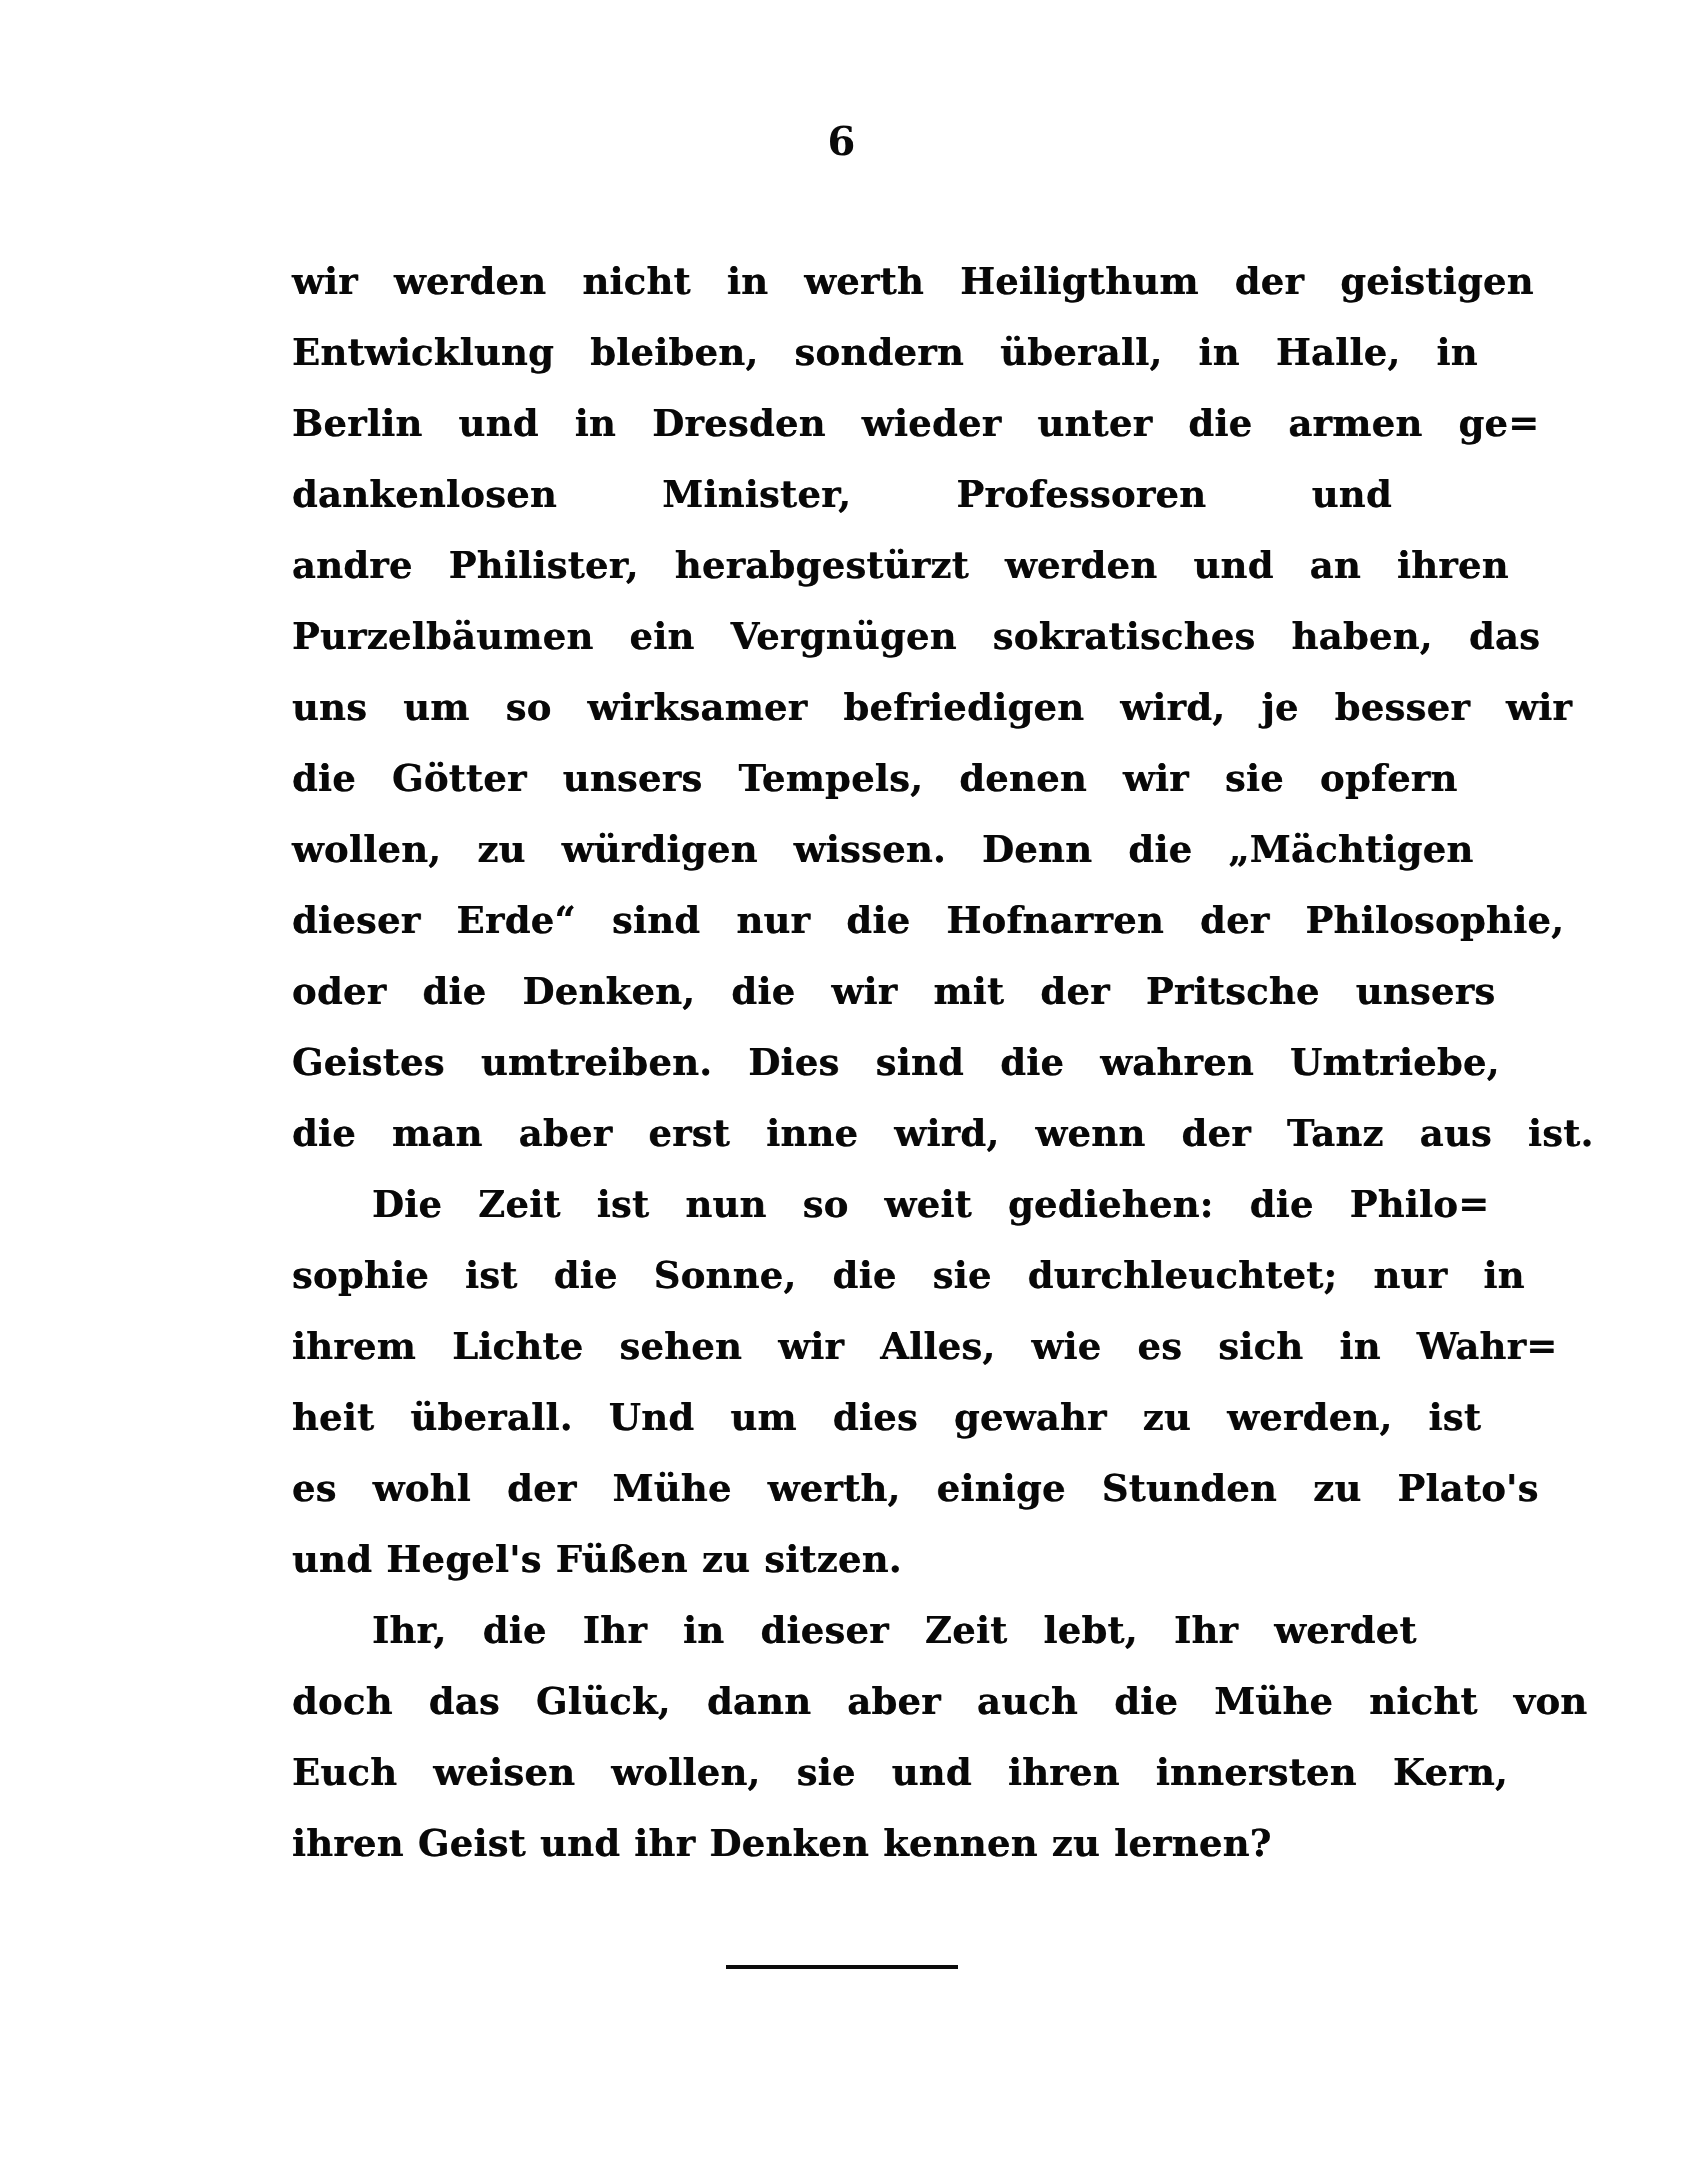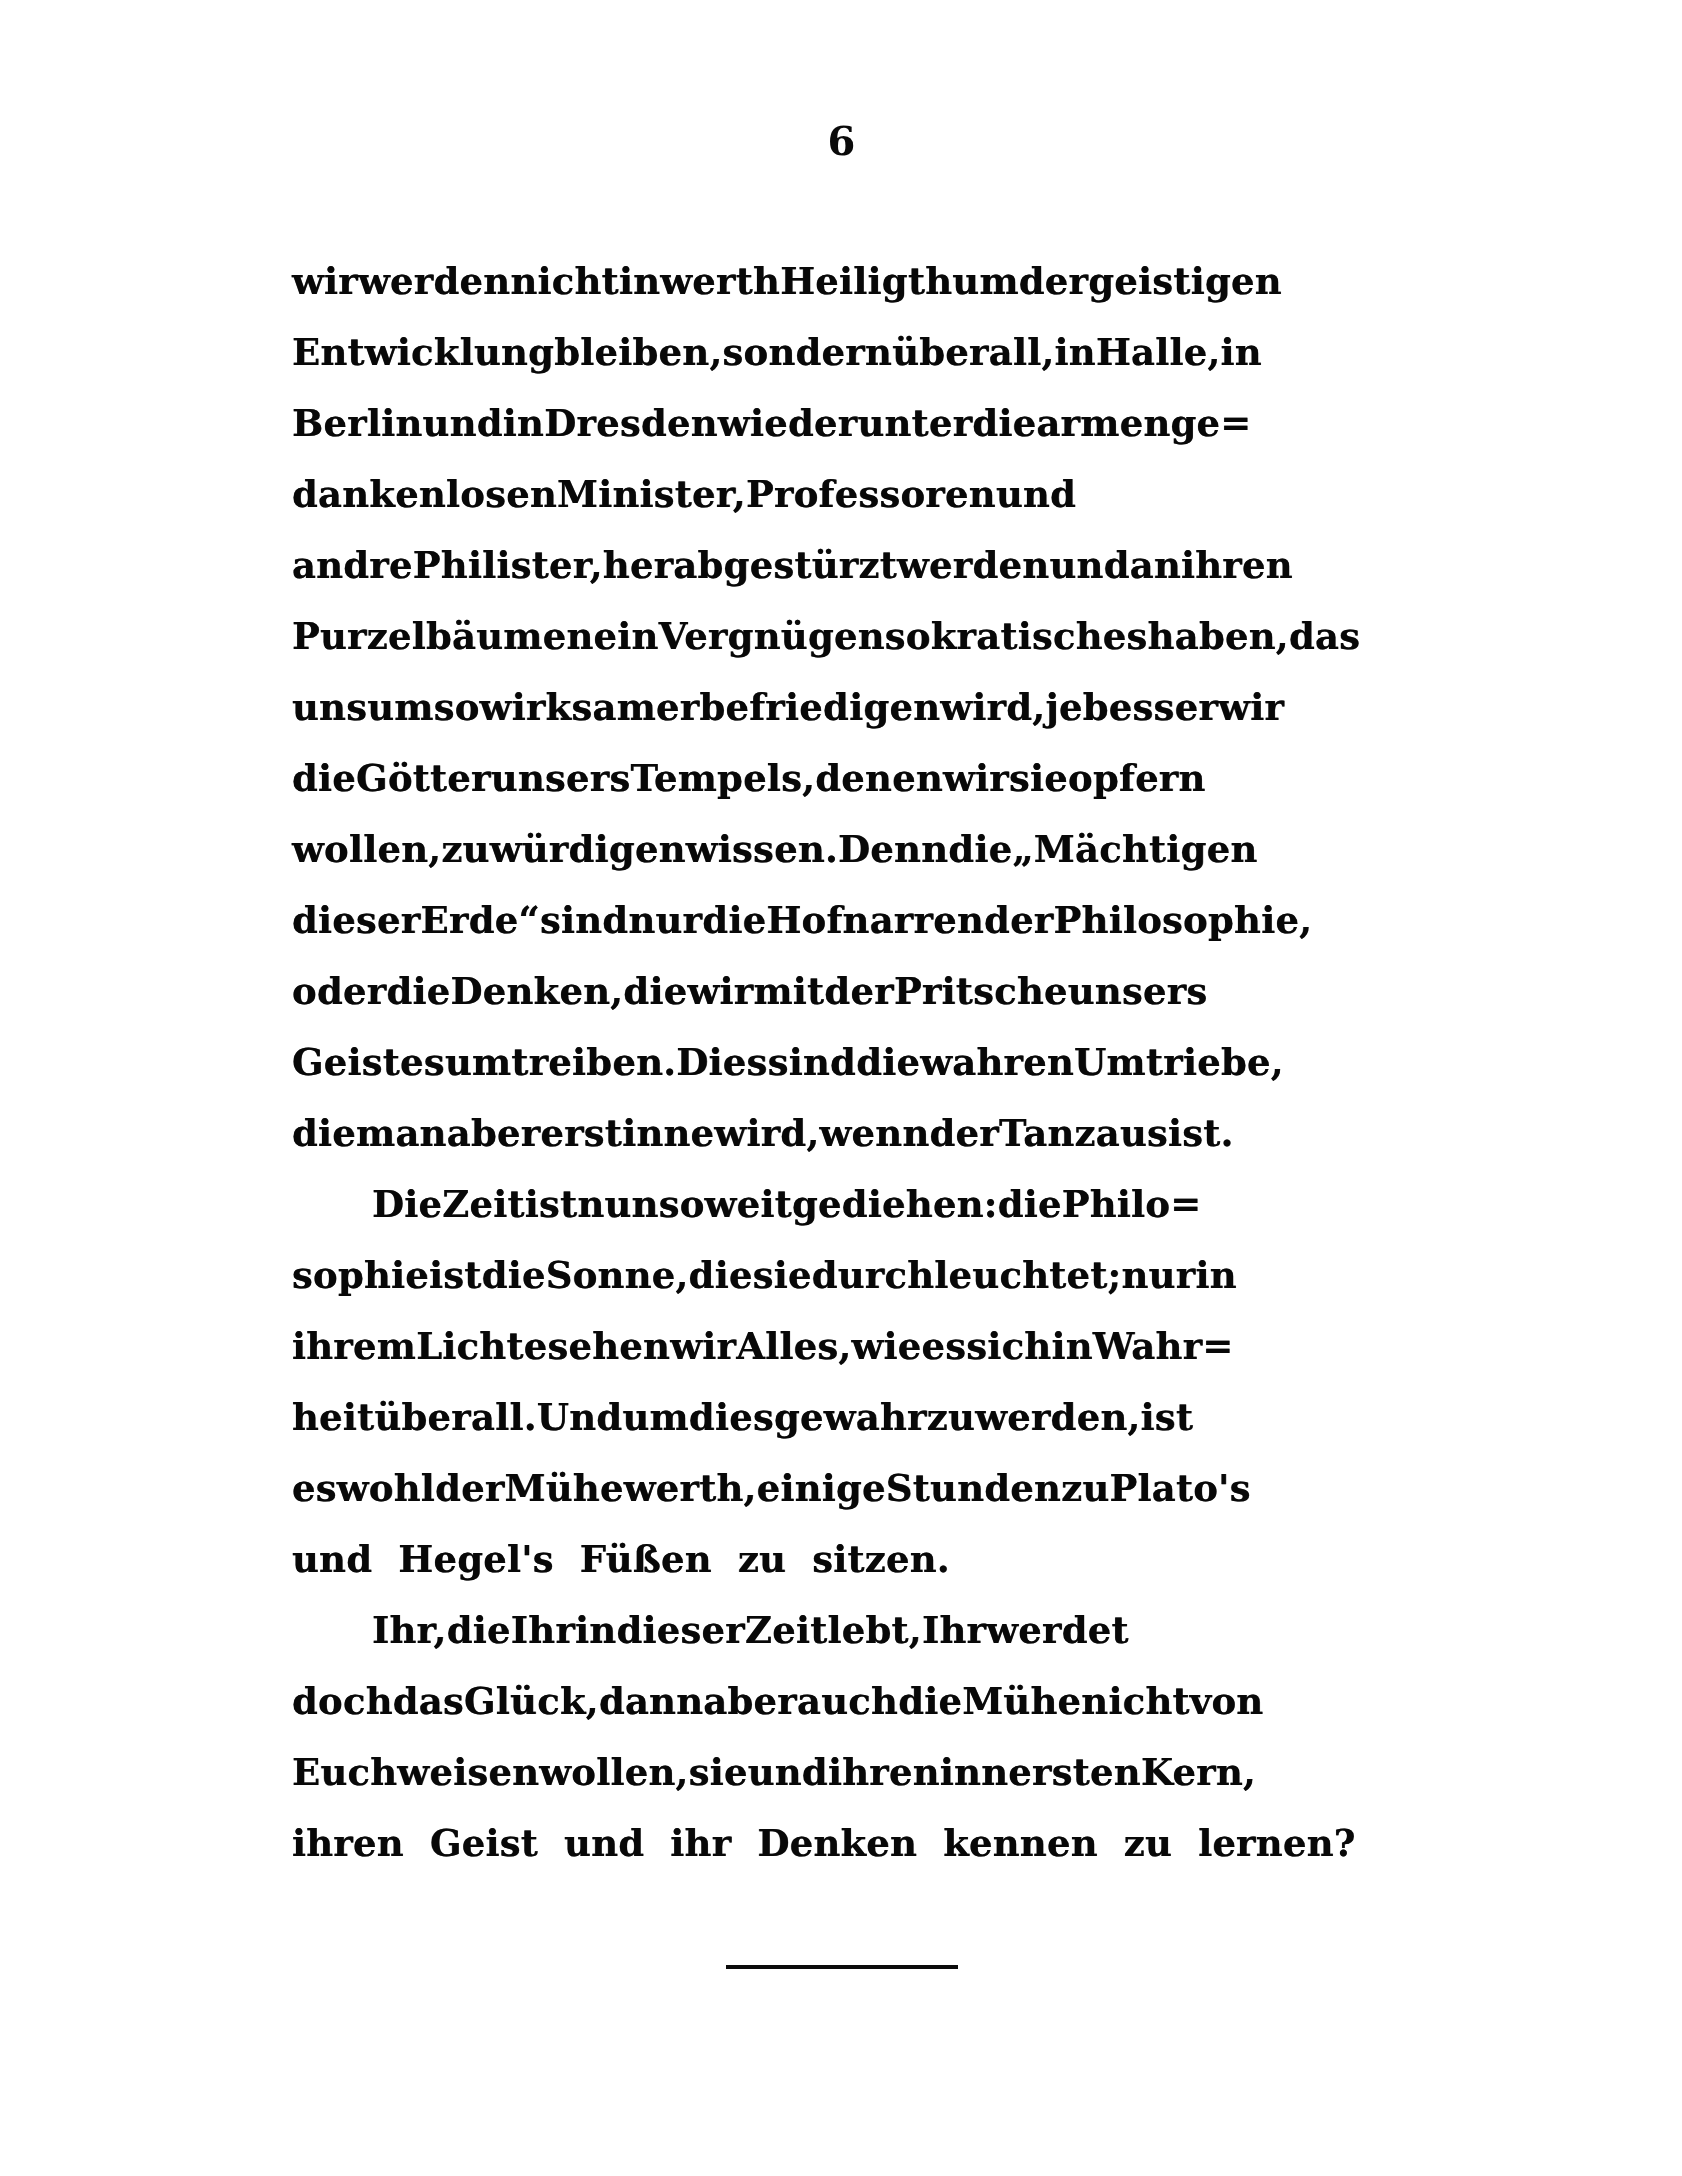--- a/index.html
+++ b/index.html
@@ -51,35 +51,37 @@
     font-weight: 700;
     font-size: 37px;
     line-height: 71px;
     color: #080808;
     letter-spacing: 0.2px;
     -webkit-font-smoothing: none;
   }
 
   
   .line.justify {
+    justify-content: space-between;
+    gap: 36px;
   }
   .line.last {
     justify-content: flex-start;
   }
   .line.indent {
     padding-left: 80px;
     width: calc(100% - 80px);
   }
 
   .line .w {
     display: inline-block;
   }
   .line.last .w + .w,
   .line.indent.last .w + .w {
-    margin-left: 26px;
+    margin-left: 14px;
   }
 
   
   .line .w {
     text-shadow: 0.3px 0 0 rgba(0,0,0,0.55), -0.3px 0 0 rgba(0,0,0,0.35);
   }
 
   
   .divider-wrap {
     position: absolute;

